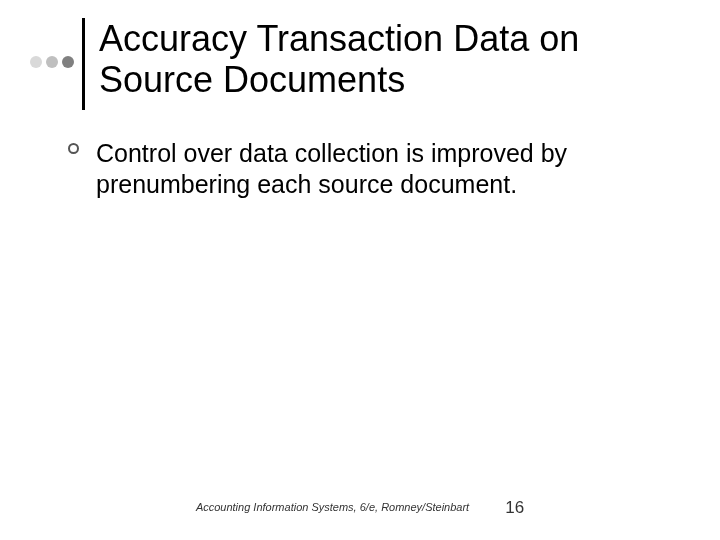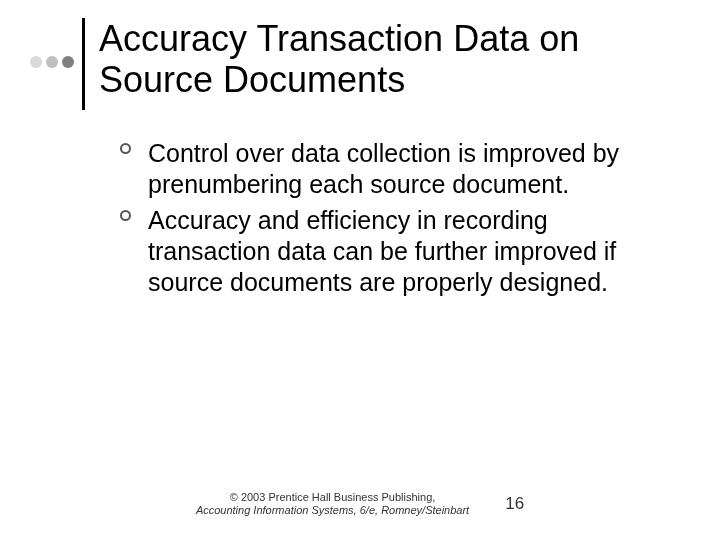--- a/index.html
+++ b/index.html
@@ -40,21 +40,21 @@
     height: 92px;
   }
   .title {
     font-size: 36px;
     line-height: 1.15;
     color: #000;
     font-weight: 400;
     max-width: 560px;
   }
   .content {
-    padding-left: 120px;
+    padding-left: 68px;
     padding-right: 60px;
     padding-top: 28px;
   }
   ul.bullets {
     list-style: none;
   }
   ul.bullets li {
     font-size: 25px;
     line-height: 1.25;
     color: #000;
@@ -105,26 +105,21 @@
   <div class="vline"></div>
   <h1 class="title">Accuracy Transaction Data on Source Documents</h1>
 </div>
 
 <div class="content">
   <ul class="bullets">
     <li>
       <span class="bullet-mark"></span>
       <span>Control over data collection is improved by prenumbering each source document.</span>
     </li>
-    <li>
-      <span class="bullet-mark"></span>
-      <span>Accuracy and efficiency in recording transaction data can be further improved if source documents are properly designed.</span>
-    </li>
   </ul>
 </div>
 
 <div class="footer">
   <div class="copyright">
-    <div>© 2003 Prentice Hall Business Publishing,</div>
     <div class="line2">Accounting Information Systems, 6/e, Romney/Steinbart</div>
   </div>
   <div class="pagenum">16</div>
 </div>
 
 </body></html>

